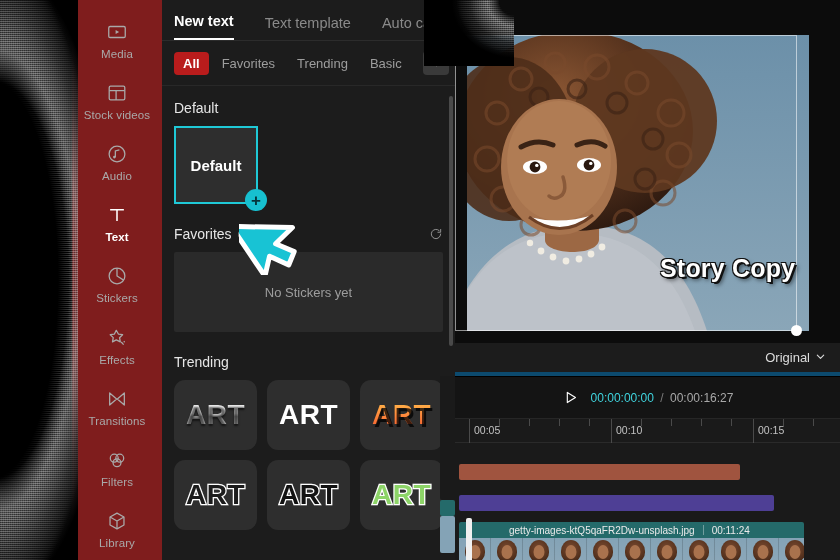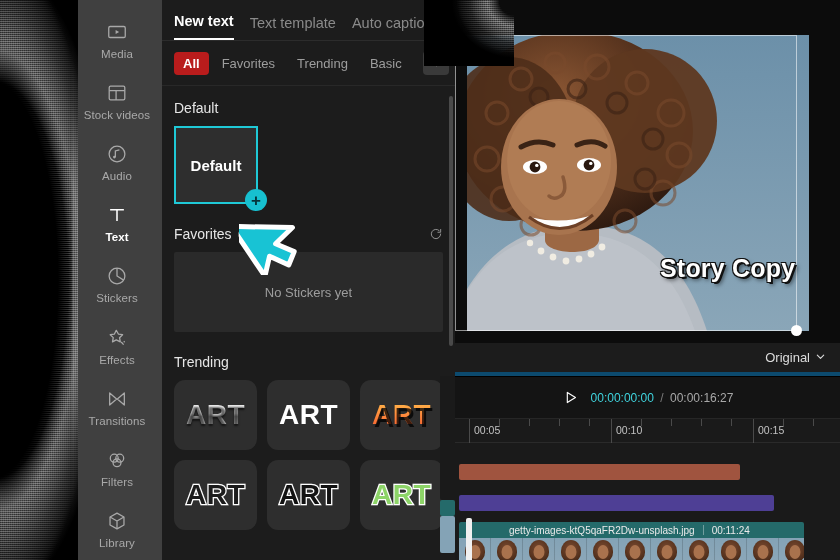--- a/index.html
+++ b/index.html
@@ -46,21 +46,21 @@
       repeating-linear-gradient(0deg, rgba(255,255,255,.35) 0 1px, transparent 1px 2px),
       repeating-linear-gradient(90deg, rgba(0,0,0,.4) 0 1px, transparent 1px 2px);
     -webkit-mask-image: radial-gradient(ellipse 60px 54px at 92px 0px, rgba(0,0,0,0) 28%, rgba(0,0,0,1) 48%, rgba(0,0,0,.2) 92%, rgba(0,0,0,0) 100%);
             mask-image: radial-gradient(ellipse 60px 54px at 92px 0px, rgba(0,0,0,0) 28%, rgba(0,0,0,1) 48%, rgba(0,0,0,.2) 92%, rgba(0,0,0,0) 100%);
   }
 
   
   .rail {
     position: absolute; top: 0; left: 72px;
     width: 90px; height: 560px;
-    background: #404040;
+    background: #7f1d1d;
     display: flex; flex-direction: column;
     align-items: center;
     padding-top: 10px;
     z-index: 10;
   }
   .rail-item {
     width: 90px; height: 66px;
     display: flex; flex-direction: column;
     align-items: center; justify-content: center;
     gap: 5px;
@@ -75,21 +75,21 @@
   
   .panel {
     position: absolute; top: 0; left: 162px;
     width: 293px; height: 560px;
     background: #1c1c1c;
     z-index: 9;
     overflow: hidden;
   }
   .panel-tabs {
     display: flex; align-items: flex-end;
-    gap: 16px;
+    gap: 31px;
     padding: 0 12px;
     height: 40px;
     background: #1c1c1c;
     position: relative;
   }
   .ptab {
     font-size: 14.5px; color: #8a8a8a; padding-bottom: 9px;
     cursor: pointer; white-space: nowrap;
   }
   .ptab.active { color: #fff; font-weight: bold; border-bottom: 2px solid #fff; }

